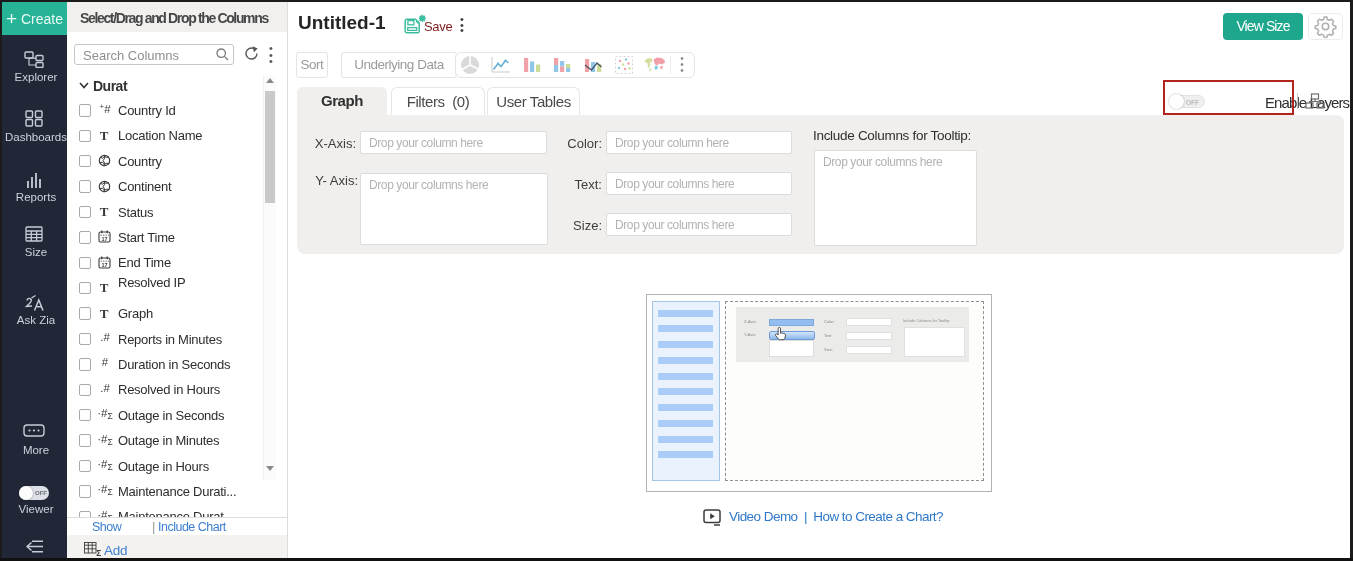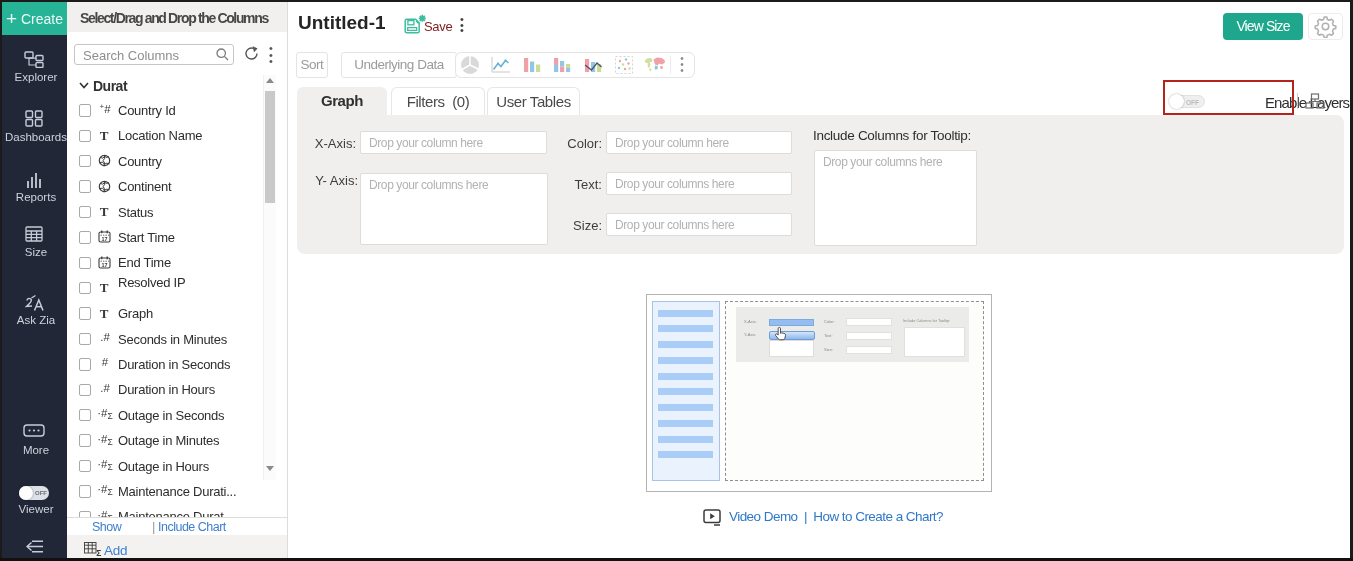--- a/index.html
+++ b/index.html
@@ -131,27 +131,27 @@
     </svg>
 <div class="abs row-txt" style="left:51px;top:158.3px">End Time</div>
 <div class="chk" style="left:11.5px;top:184.9px"></div>
 <div class="abs" style="left:29px;top:183.2px;width:16px;text-align:center;font-family:'Liberation Serif',serif;font-weight:bold;font-size:13px;color:#3a3a3a">T</div>
 <div class="abs row-txt" style="left:51px;top:178px">Resolved IP</div>
 <div class="chk" style="left:11.5px;top:210.3px"></div>
 <div class="abs" style="left:29px;top:208.6px;width:16px;text-align:center;font-family:'Liberation Serif',serif;font-weight:bold;font-size:13px;color:#3a3a3a">T</div>
 <div class="abs row-txt" style="left:51px;top:209.1px">Graph</div>
 <div class="chk" style="left:11.5px;top:235.7px"></div>
 <div class="abs" style="left:29px;top:234.0px;width:18px;text-align:center;font-size:11.5px;color:#3a3a3a">.#</div>
-<div class="abs row-txt" style="left:51px;top:234.5px">Seconds in Minutes</div>
+<div class="abs row-txt" style="left:51px;top:234.5px">Reports in Minutes</div>
 <div class="chk" style="left:11.5px;top:261.1px"></div>
 <div class="abs" style="left:29px;top:259.4px;width:18px;text-align:center;font-size:11.5px;color:#3a3a3a">#</div>
 <div class="abs row-txt" style="left:51px;top:259.9px">Duration in Seconds</div>
 <div class="chk" style="left:11.5px;top:286.5px"></div>
 <div class="abs" style="left:29px;top:284.79999999999995px;width:18px;text-align:center;font-size:11.5px;color:#3a3a3a">.#</div>
-<div class="abs row-txt" style="left:51px;top:285.3px">Duration in Hours</div>
+<div class="abs row-txt" style="left:51px;top:285.3px">Resolved in Hours</div>
 <div class="chk" style="left:11.5px;top:311.9px"></div>
 <div class="abs" style="left:26px;top:310.19999999999993px;width:24px;text-align:center;font-size:11.5px;color:#3a3a3a">·#<span style="font-size:8.5px;vertical-align:-2px">Σ</span></div>
 <div class="abs row-txt" style="left:51px;top:310.7px">Outage in Seconds</div>
 <div class="chk" style="left:11.5px;top:337.3px"></div>
 <div class="abs" style="left:26px;top:335.59999999999997px;width:24px;text-align:center;font-size:11.5px;color:#3a3a3a">·#<span style="font-size:8.5px;vertical-align:-2px">Σ</span></div>
 <div class="abs row-txt" style="left:51px;top:336.1px">Outage in Minutes</div>
 <div class="chk" style="left:11.5px;top:362.7px"></div>
 <div class="abs" style="left:26px;top:360.99999999999994px;width:24px;text-align:center;font-size:11.5px;color:#3a3a3a">·#<span style="font-size:8.5px;vertical-align:-2px">Σ</span></div>
 <div class="abs row-txt" style="left:51px;top:361.5px">Outage in Hours</div>
 <div class="chk" style="left:11.5px;top:388.1px"></div>

